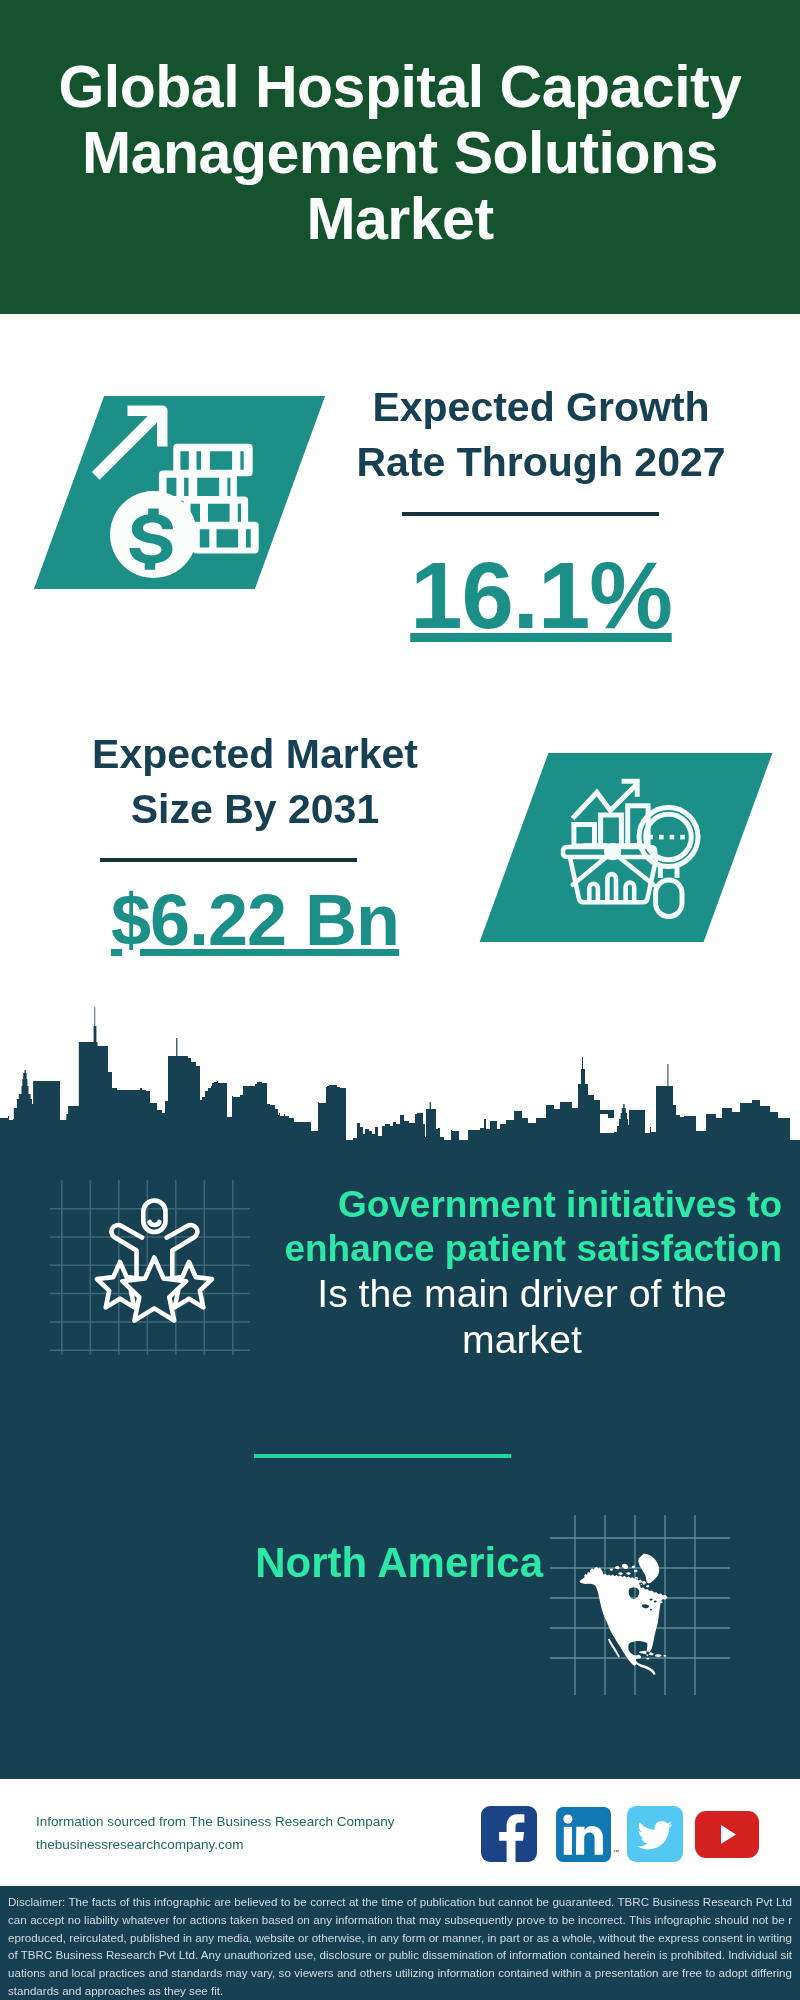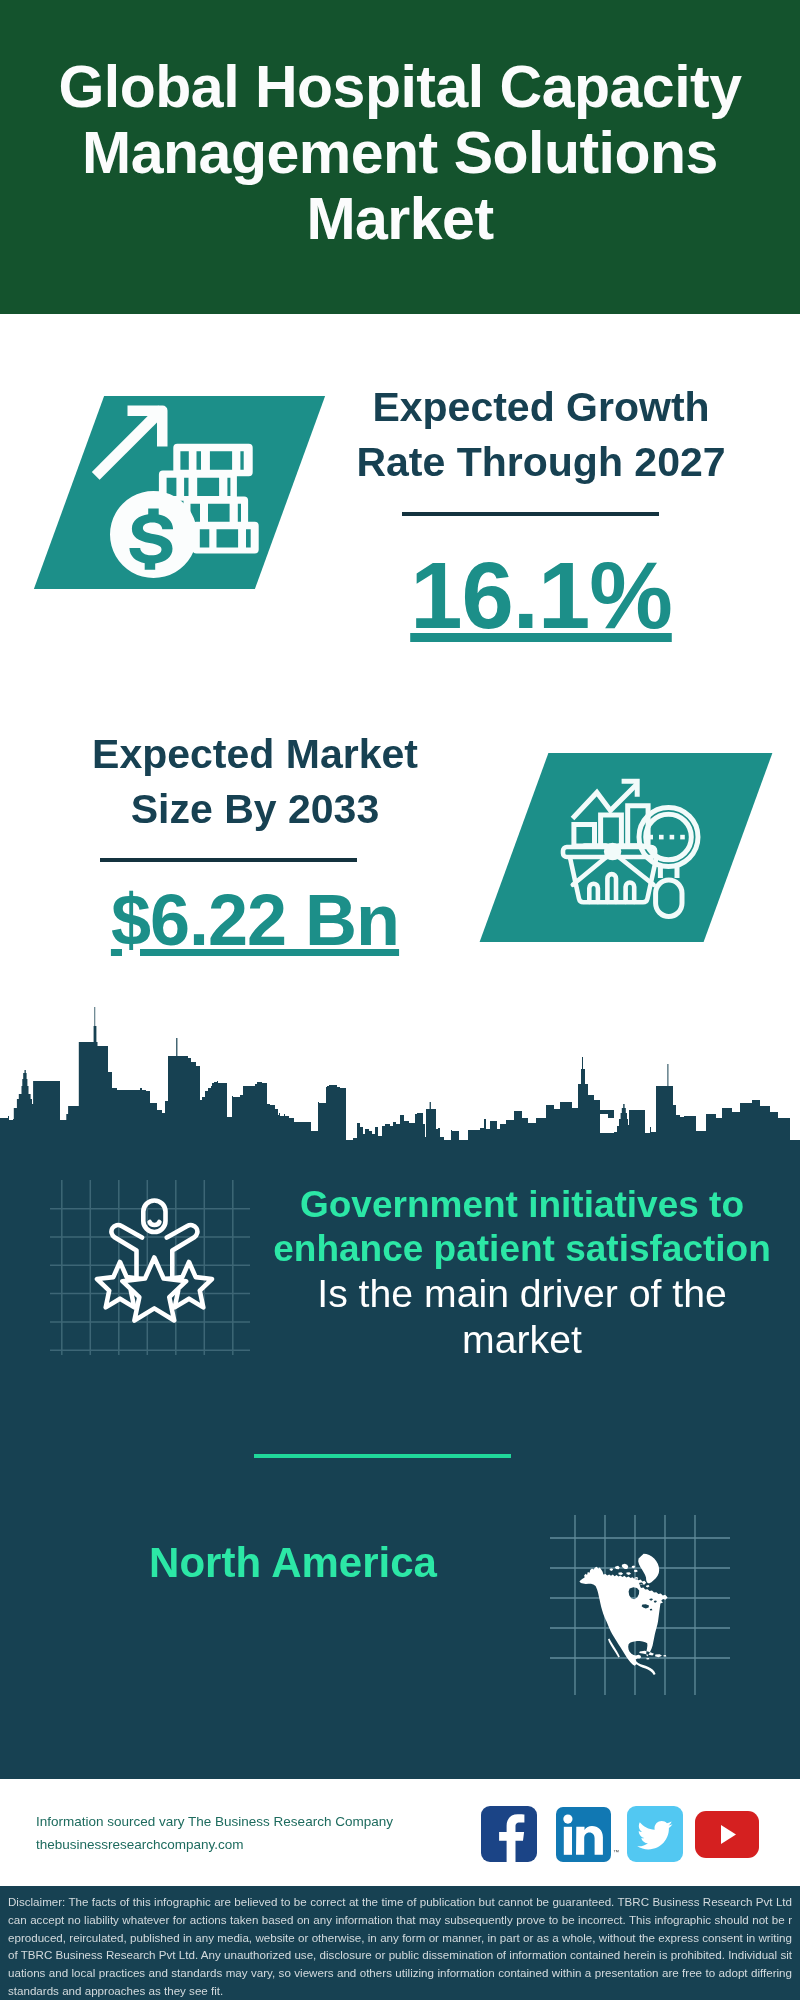--- a/index.html
+++ b/index.html
@@ -44,21 +44,21 @@
     text-decoration:underline;
   }
 
   
   .skyline { position:absolute; left:0; }
 
   
   .darkzone { position:absolute; left:0; width:800px; background:#174152; }
 
   .dtext { position:absolute; text-align:center; line-height:44px; color:#ffffff; font-size:31px; }
-  .dtext .hl { color:#2ce7a6; font-weight:bold; }
+  .dtext .hl { color:#2ce7a6; font-weight:bold;text-align:right; }
 
   .divider-green { position:absolute; height:4px; background:#20d79a; }
 
   
   .src-text { position:absolute; color:#1d6b5e; font-size:13.5px; line-height:23px; }
   .social { position:absolute; width:57px; height:57px; border-radius:9px; overflow:hidden; }
   .disclaimer {
     position:absolute; left:0; width:800px;
     background:#174152; color:#d3dadd;
     font-size:11.6px; line-height:17.75px;
@@ -106,21 +106,21 @@
 
   <div class="stat-title" style="left:331px; top:380px; width:420px;">
     <div>Expected Growth</div>
     <div>Rate Through 2027</div>
   </div>
   <div class="rule" style="left:402px; top:511.5px; width:257px;"></div>
   <div class="stat-value" style="left:331px; top:549px; width:420px;">16.1%</div>
 
   <div class="stat-title" style="left:45px; top:727px; width:420px;text-align:center;">
     <div>Expected Market</div>
-    <div>Size By 2033</div>
+    <div>Size By 2031</div>
   </div>
   <div class="rule" style="left:100px; top:858px; width:257px;"></div>
   <div class="stat-value" style="left:45px; top:884px; width:420px; font-size:72px; line-height:72px;">$6.22 Bn</div>
 
   <div class="para" style="left:514px; top:753px; width:224px; height:189px;"></div>
   <div style="position:absolute; left:560px; top:770px; width:155px; height:155px;">
     <svg viewBox="560 770 155 155" width="155" height="155">
       <g fill="none" stroke="#f2fbfa" stroke-width="5" stroke-linejoin="miter" stroke-linecap="butt">
 
         <polyline points="572.5,818.5 596.9,792.5 610.4,810.5 637,784"></polyline>
@@ -207,21 +207,21 @@
 
   <div class="divider-green" style="left:254px; top:1454px; width:257px;"></div>
 
   <div class="dtext" style="left:43px; top:1538px; width:500px;">
     <div class="hl" style="font-size:42px; line-height:50px;">North America</div>
     <div class="sub" style="font-size:45px; line-height:49px;">
     </div>
   </div>
 
   <div class="src-text" style="left:36px; top:1810px; width:460px;">
-    <div>Information sourced vary The Business Research Company</div>
+    <div>Information sourced from The Business Research Company</div>
     <div>thebusinessresearchcompany.com</div>
   </div>
 
   <a class="social" style="left:481px; top:1806px; width:56px; height:56px; background:#1b4486;">
     <svg viewBox="0 0 56 56" width="56" height="56">
         <path fill="#ffffff" d="M34.5,56 V34.8 h7.5 l1.1,-8.7 h-8.6 v-5.5 c0,-2.5 0.7,-4.2 4.3,-4.2 l4.6,0 V8.6 c-0.8,-0.1 -3.5,-0.3 -6.7,-0.3 -6.6,0 -11.1,4 -11.1,11.4 v6.4 h-7.5 v8.7 h7.5 V57 z"></path>
       </svg>
   </a>
   <a class="social" style="left:556px; top:1807px; width:55px; height:55px; background:#1178b3; border-radius:7px;">
     <svg viewBox="556 1807 55 55" width="55" height="55">

